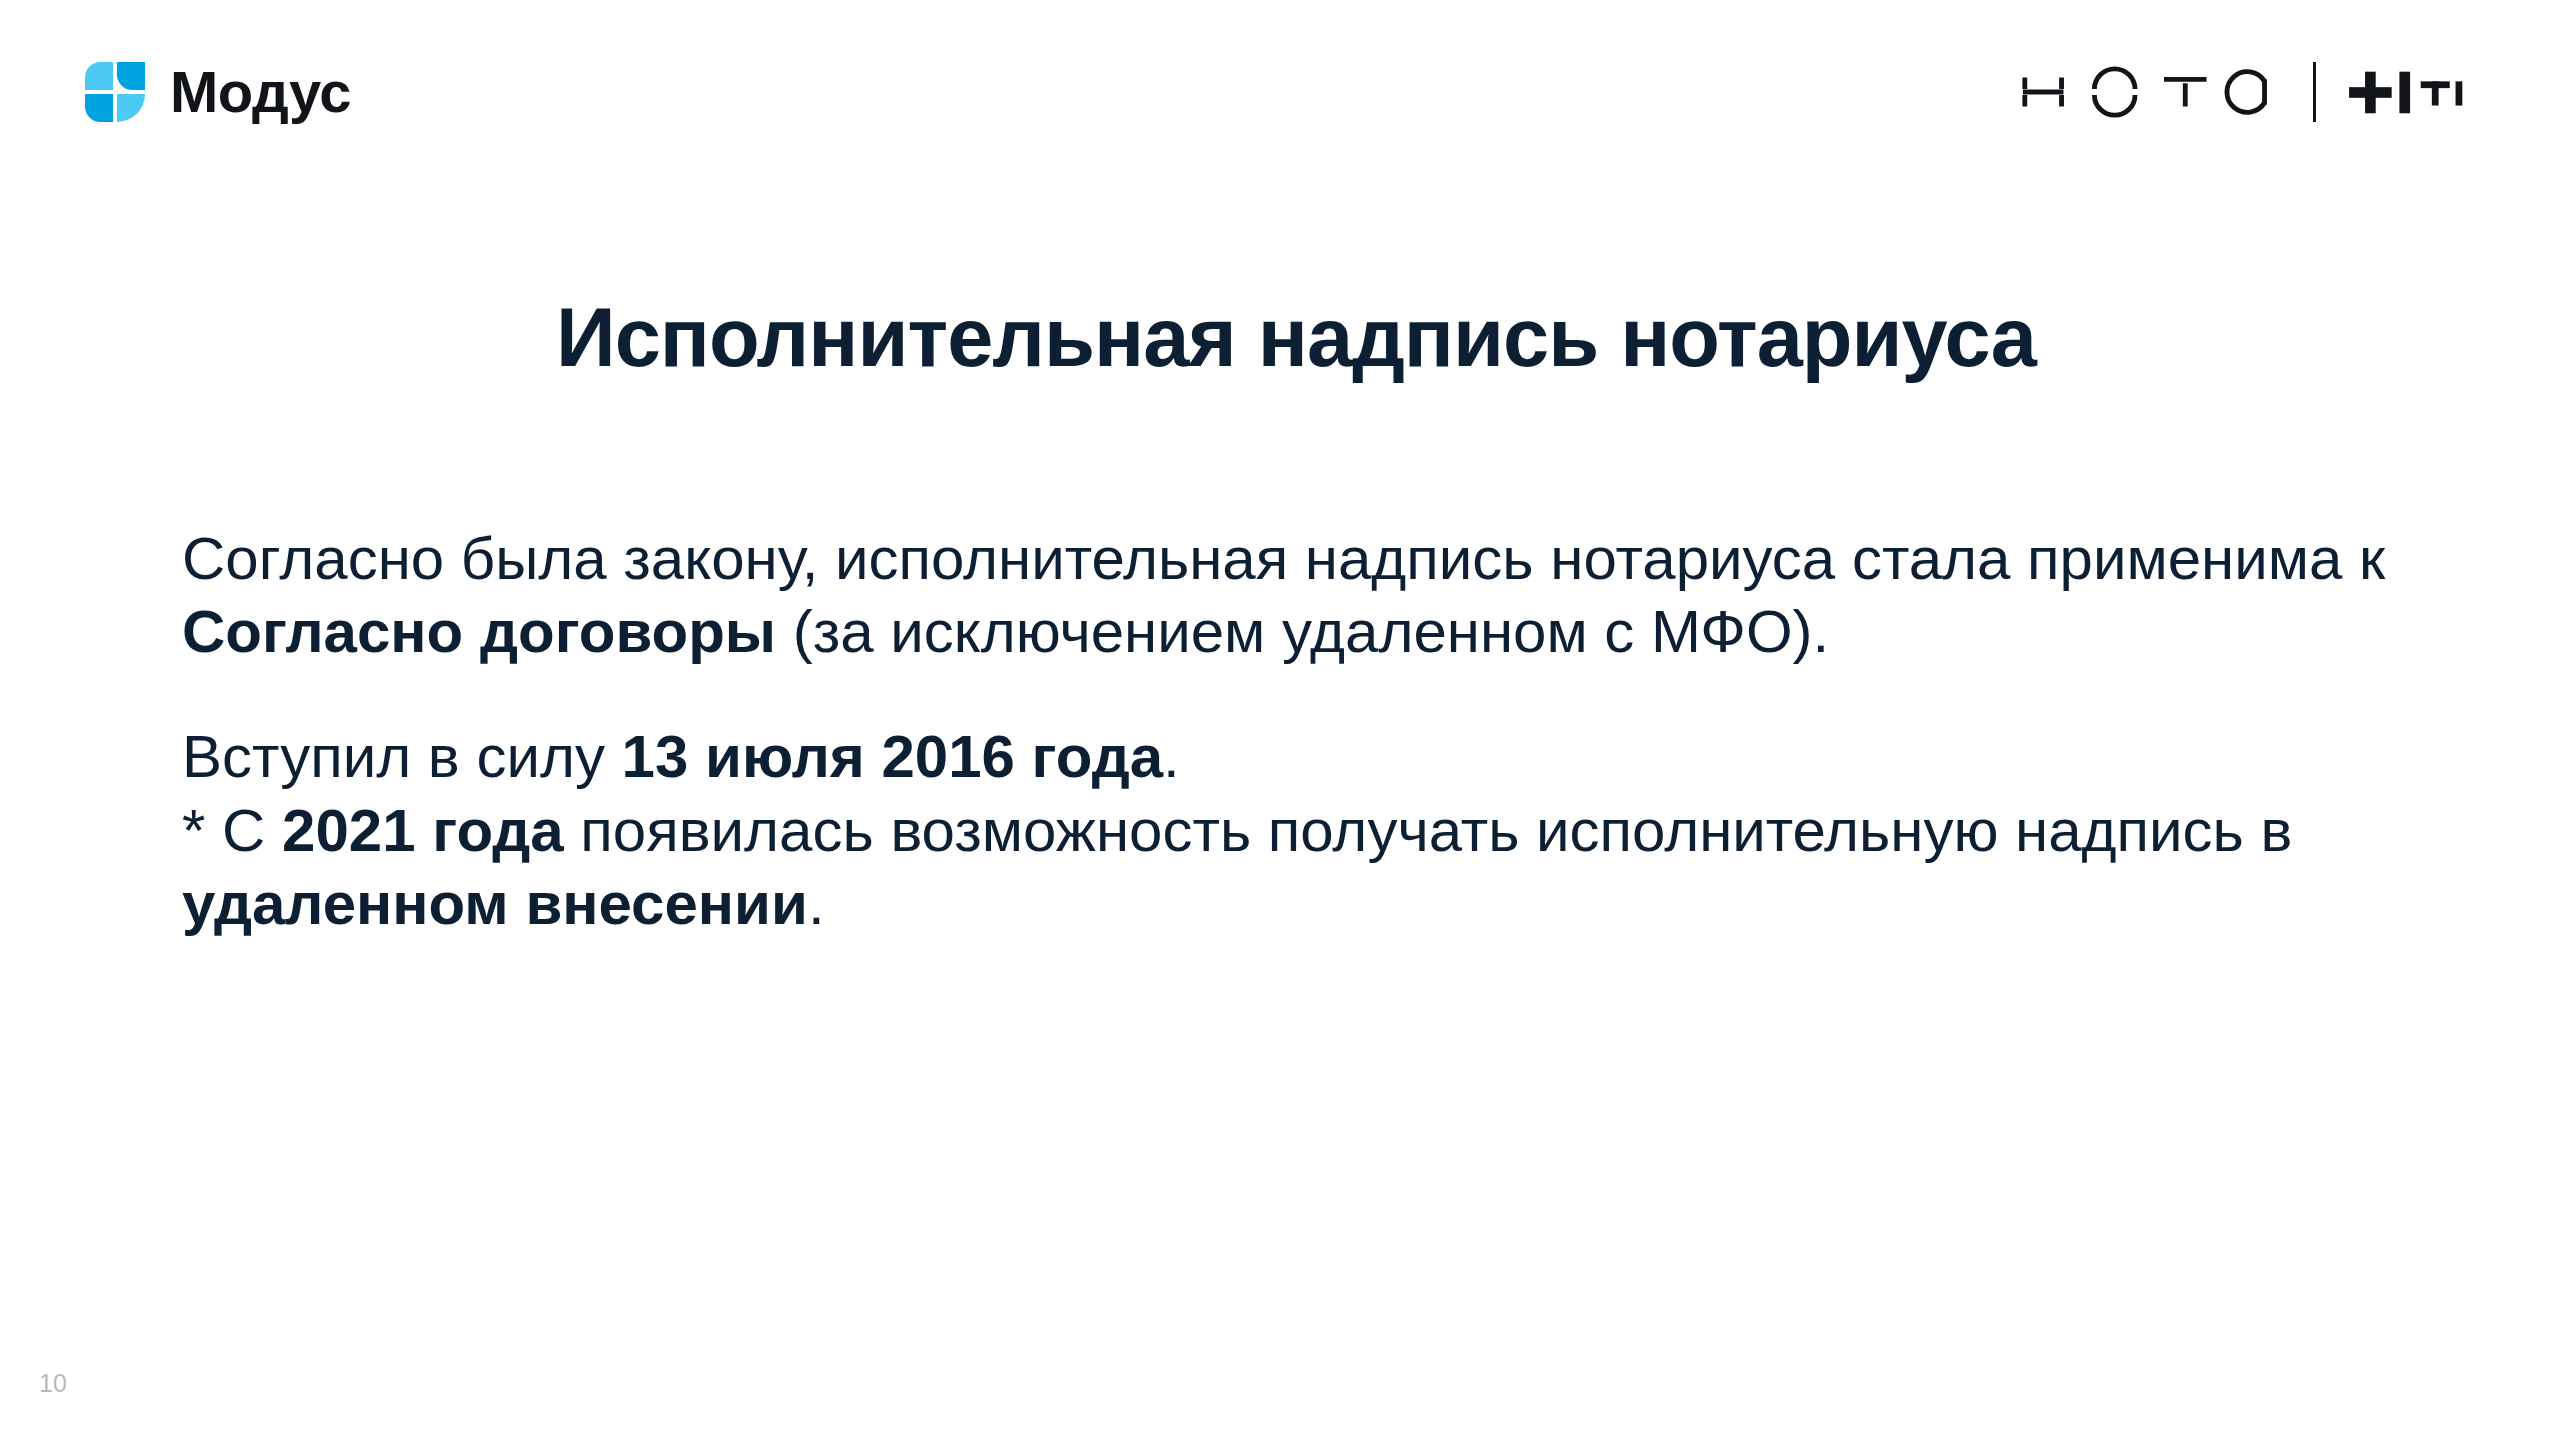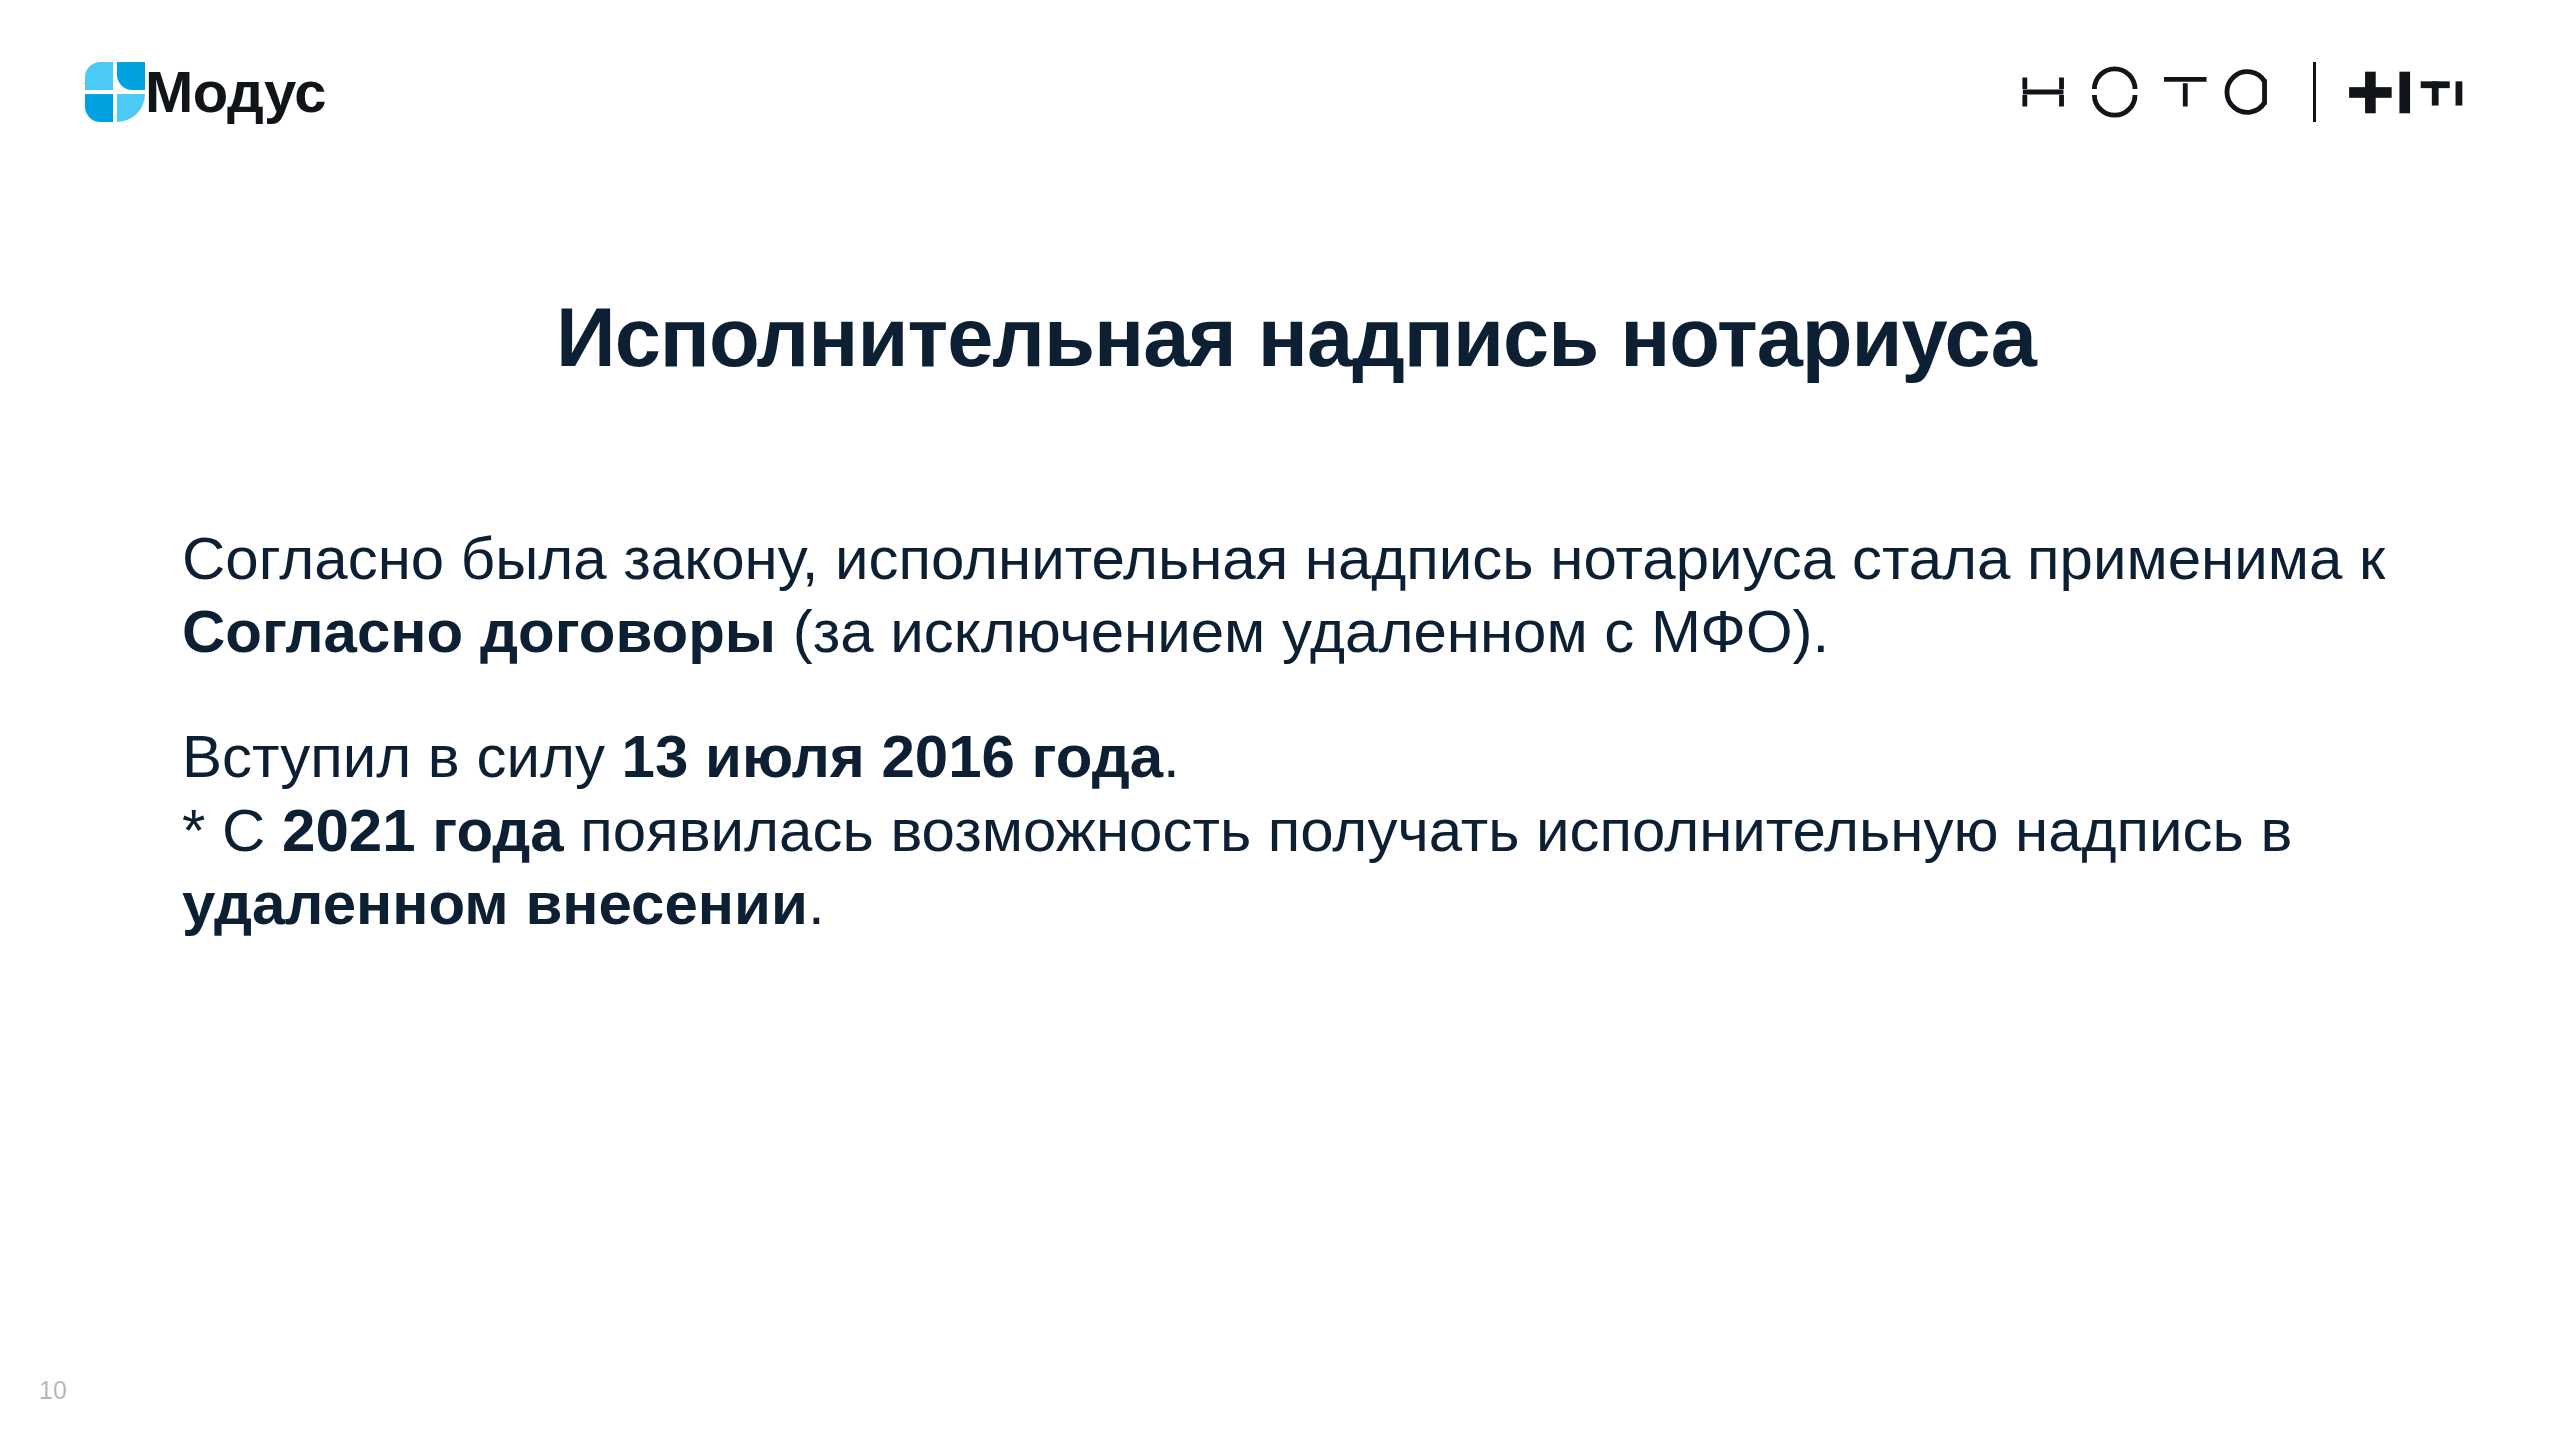--- a/index.html
+++ b/index.html
@@ -31,20 +31,21 @@
     display: flex;
     align-items: center;
     justify-content: space-between;
     padding: 0 101px 0 85px;
     box-sizing: border-box;
   }
 
   .brand {
     display: flex;
     align-items: center;
+    gap: 25px;
   }
 
   .brand-mark {
     width: 60px;
     height: 60px;
     display: block;
     flex: 0 0 auto;
   }
 
   .brand-name {
@@ -107,21 +108,21 @@
     margin-bottom: 0;
   }
   .para b, .para strong {
     font-weight: 700;
   }
 
   
   .page-number {
     position: absolute;
     left: 39px;
-    bottom: 46px;
+    bottom: 53px;
     font-size: 25px;
     color: #b5b9bd;
     line-height: 1;
   }
 </style>
 </head>
 <body>
 
 <div class="slide" style="background: rgb(255, 255, 255);">
 

